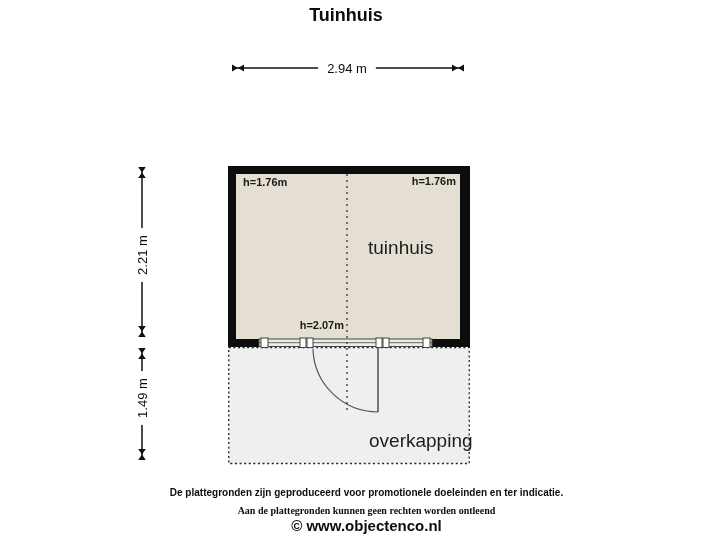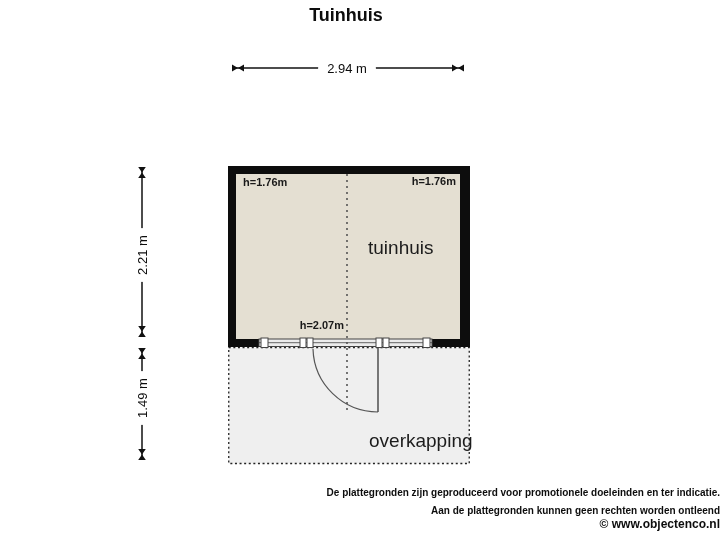--- a/index.html
+++ b/index.html
@@ -17,24 +17,24 @@
   .pill{
     background:#ffffff;border-radius:8px;
     display:flex;align-items:center;justify-content:center;
     font-size:13px;color:#0d0d0d;white-space:nowrap;
     box-shadow:0 0 0 1px rgba(255,255,255,0.9);
   }
   .pill-h{left:319px;top:60px;width:56px;height:17px;}
   .pill-v{width:52px;height:18px;transform:rotate(-90deg);transform-origin:center;}
   .pill-v1{left:116px;top:246px;}
   .pill-v2{left:116px;top:389px;}
-  .footer{left:13px;right:0;text-align:right;font-weight:bold;color:#0d0d0d;}
+  .footer{left:13px;right:0;text-align:center;font-weight:bold;color:#0d0d0d;}
   .footer-1{top:487px;font-size:10px;}
-  .footer-2{top:505px;font-size:10px;}
-  .footer-3{top:517px;font-size:12px;}
+  .footer-2{top:505px;font-size:10px;font-family:Liberation Serif, serif;}
+  .footer-3{top:517px;font-size:15px;}
   svg{position:absolute;left:0;top:0;}
 </style>
 </head>
 <body>
 
 <svg width="720" height="540" viewBox="0 0 720 540">
 
   <rect x="228.75" y="347.5" width="240.5" height="116" stroke="#222222" stroke-width="1.3" stroke-dasharray="2 2.6" fill="#efefef"></rect>
 
   <rect x="228" y="166" width="242" height="181" fill="#0d0d0d"></rect>

